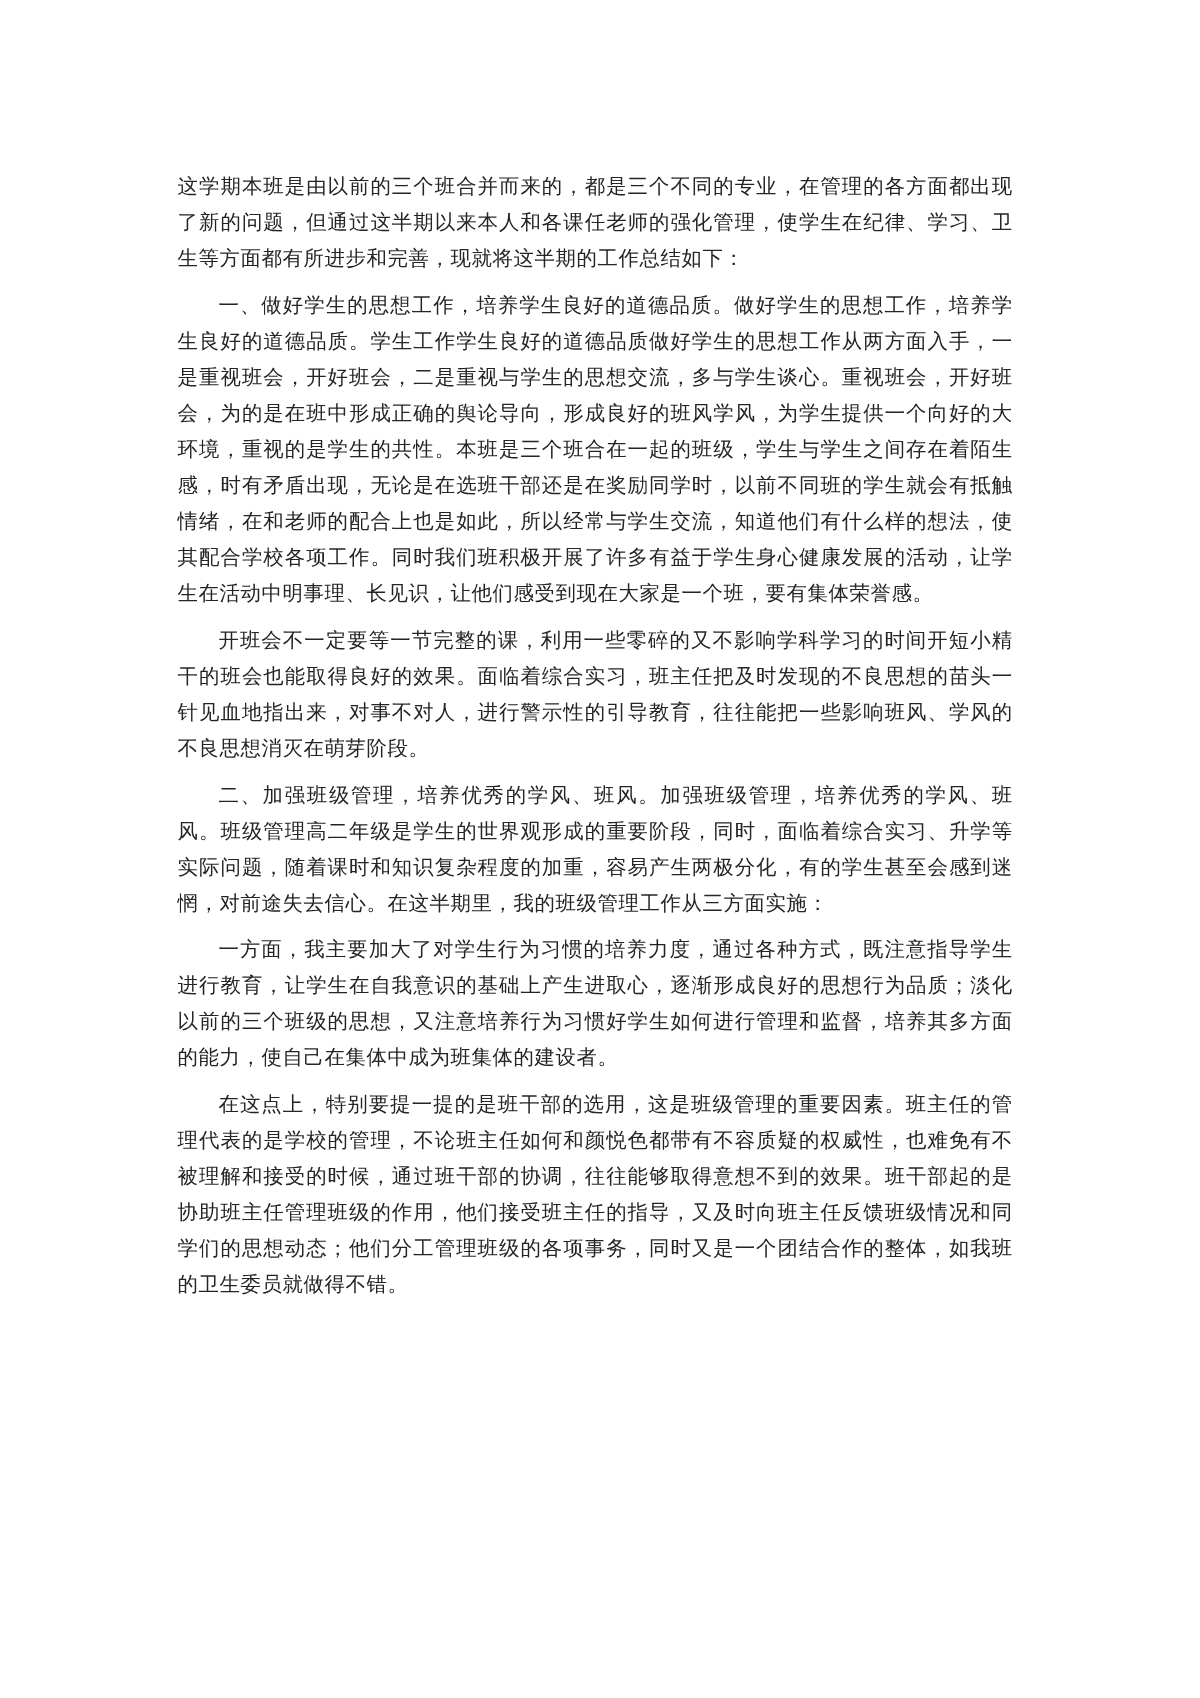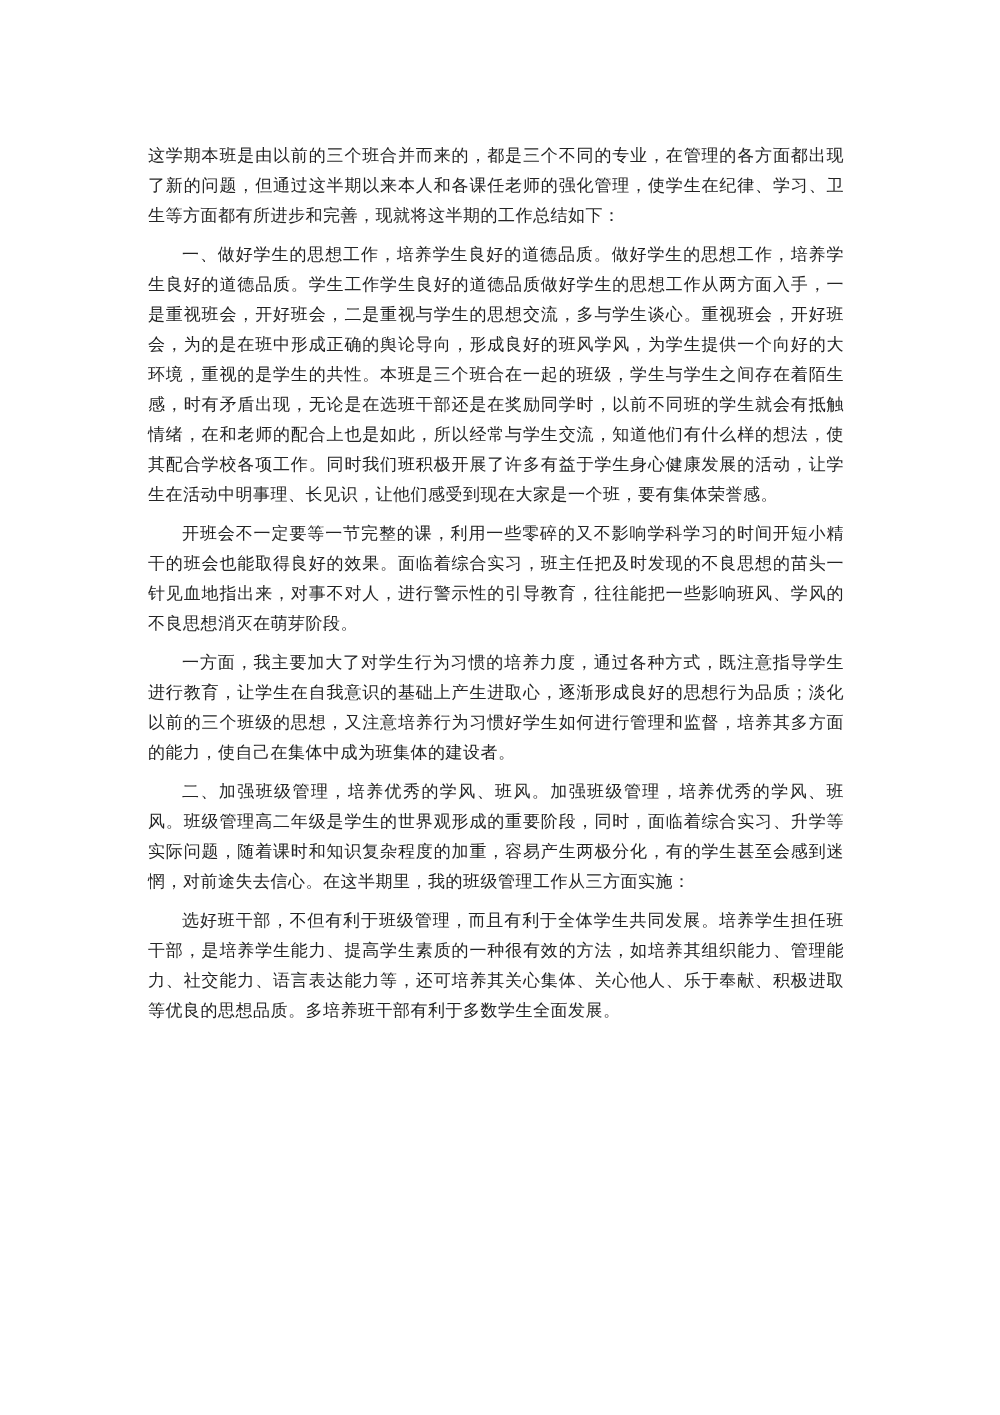--- a/index.html
+++ b/index.html
@@ -48,17 +48,17 @@
   }
 </style>
 </head>
 <body>
 
 <div class="page">
   <div class="doc-body">
     <p class="no-indent">这学期本班是由以前的三个班合并而来的，都是三个不同的专业，在管理的各方面都出现了新的问题，但通过这半期以来本人和各课任老师的强化管理，使学生在纪律、学习、卫生等方面都有所进步和完善，现就将这半期的工作总结如下：</p>
     <p>一、做好学生的思想工作，培养学生良好的道德品质。做好学生的思想工作，培养学生良好的道德品质。学生工作学生良好的道德品质做好学生的思想工作从两方面入手，一是重视班会，开好班会，二是重视与学生的思想交流，多与学生谈心。重视班会，开好班会，为的是在班中形成正确的舆论导向，形成良好的班风学风，为学生提供一个向好的大环境，重视的是学生的共性。本班是三个班合在一起的班级，学生与学生之间存在着陌生感，时有矛盾出现，无论是在选班干部还是在奖励同学时，以前不同班的学生就会有抵触情绪，在和老师的配合上也是如此，所以经常与学生交流，知道他们有什么样的想法，使其配合学校各项工作。同时我们班积极开展了许多有益于学生身心健康发展的活动，让学生在活动中明事理、长见识，让他们感受到现在大家是一个班，要有集体荣誉感。</p>
     <p>开班会不一定要等一节完整的课，利用一些零碎的又不影响学科学习的时间开短小精干的班会也能取得良好的效果。面临着综合实习，班主任把及时发现的不良思想的苗头一针见血地指出来，对事不对人，进行警示性的引导教育，往往能把一些影响班风、学风的不良思想消灭在萌芽阶段。</p>
+    <p>二、加强班级管理，培养优秀的学风、班风。加强班级管理，培养优秀的学风、班风。班级管理高二年级是学生的世界观形成的重要阶段，同时，面临着综合实习、升学等实际问题，随着课时和知识复杂程度的加重，容易产生两极分化，有的学生甚至会感到迷惘，对前途失去信心。在这半期里，我的班级管理工作从三方面实施：</p>
     <p>一方面，我主要加大了对学生行为习惯的培养力度，通过各种方式，既注意指导学生进行教育，让学生在自我意识的基础上产生进取心，逐渐形成良好的思想行为品质；淡化以前的三个班级的思想，又注意培养行为习惯好学生如何进行管理和监督，培养其多方面的能力，使自己在集体中成为班集体的建设者。</p>
-    <p>二、加强班级管理，培养优秀的学风、班风。加强班级管理，培养优秀的学风、班风。班级管理高二年级是学生的世界观形成的重要阶段，同时，面临着综合实习、升学等实际问题，随着课时和知识复杂程度的加重，容易产生两极分化，有的学生甚至会感到迷惘，对前途失去信心。在这半期里，我的班级管理工作从三方面实施：</p>
-    <p>选好班干部，不但有利于班级管理，而且有利于全体学生共同发展。培养学生担任班干部，是培养学生能力、提高学生素质的一种很有效的方法，如培养其组织能力、管理能力、社交能力、语言表达能力等，还可培养其关心集体、关心他人、乐于奉献、积极进取等优良的思想品质。多培养班干部有利于多数学生全面发展。</p>
+    <p>在这点上，特别要提一提的是班干部的选用，这是班级管理的重要因素。班主任的管理代表的是学校的管理，不论班主任如何和颜悦色都带有不容质疑的权威性，也难免有不被理解和接受的时候，通过班干部的协调，往往能够取得意想不到的效果。班干部起的是协助班主任管理班级的作用，他们接受班主任的指导，又及时向班主任反馈班级情况和同学们的思想动态；他们分工管理班级的各项事务，同时又是一个团结合作的整体，如我班的卫生委员就做得不错。</p>
   </div>
 </div>
 
 </body></html>

